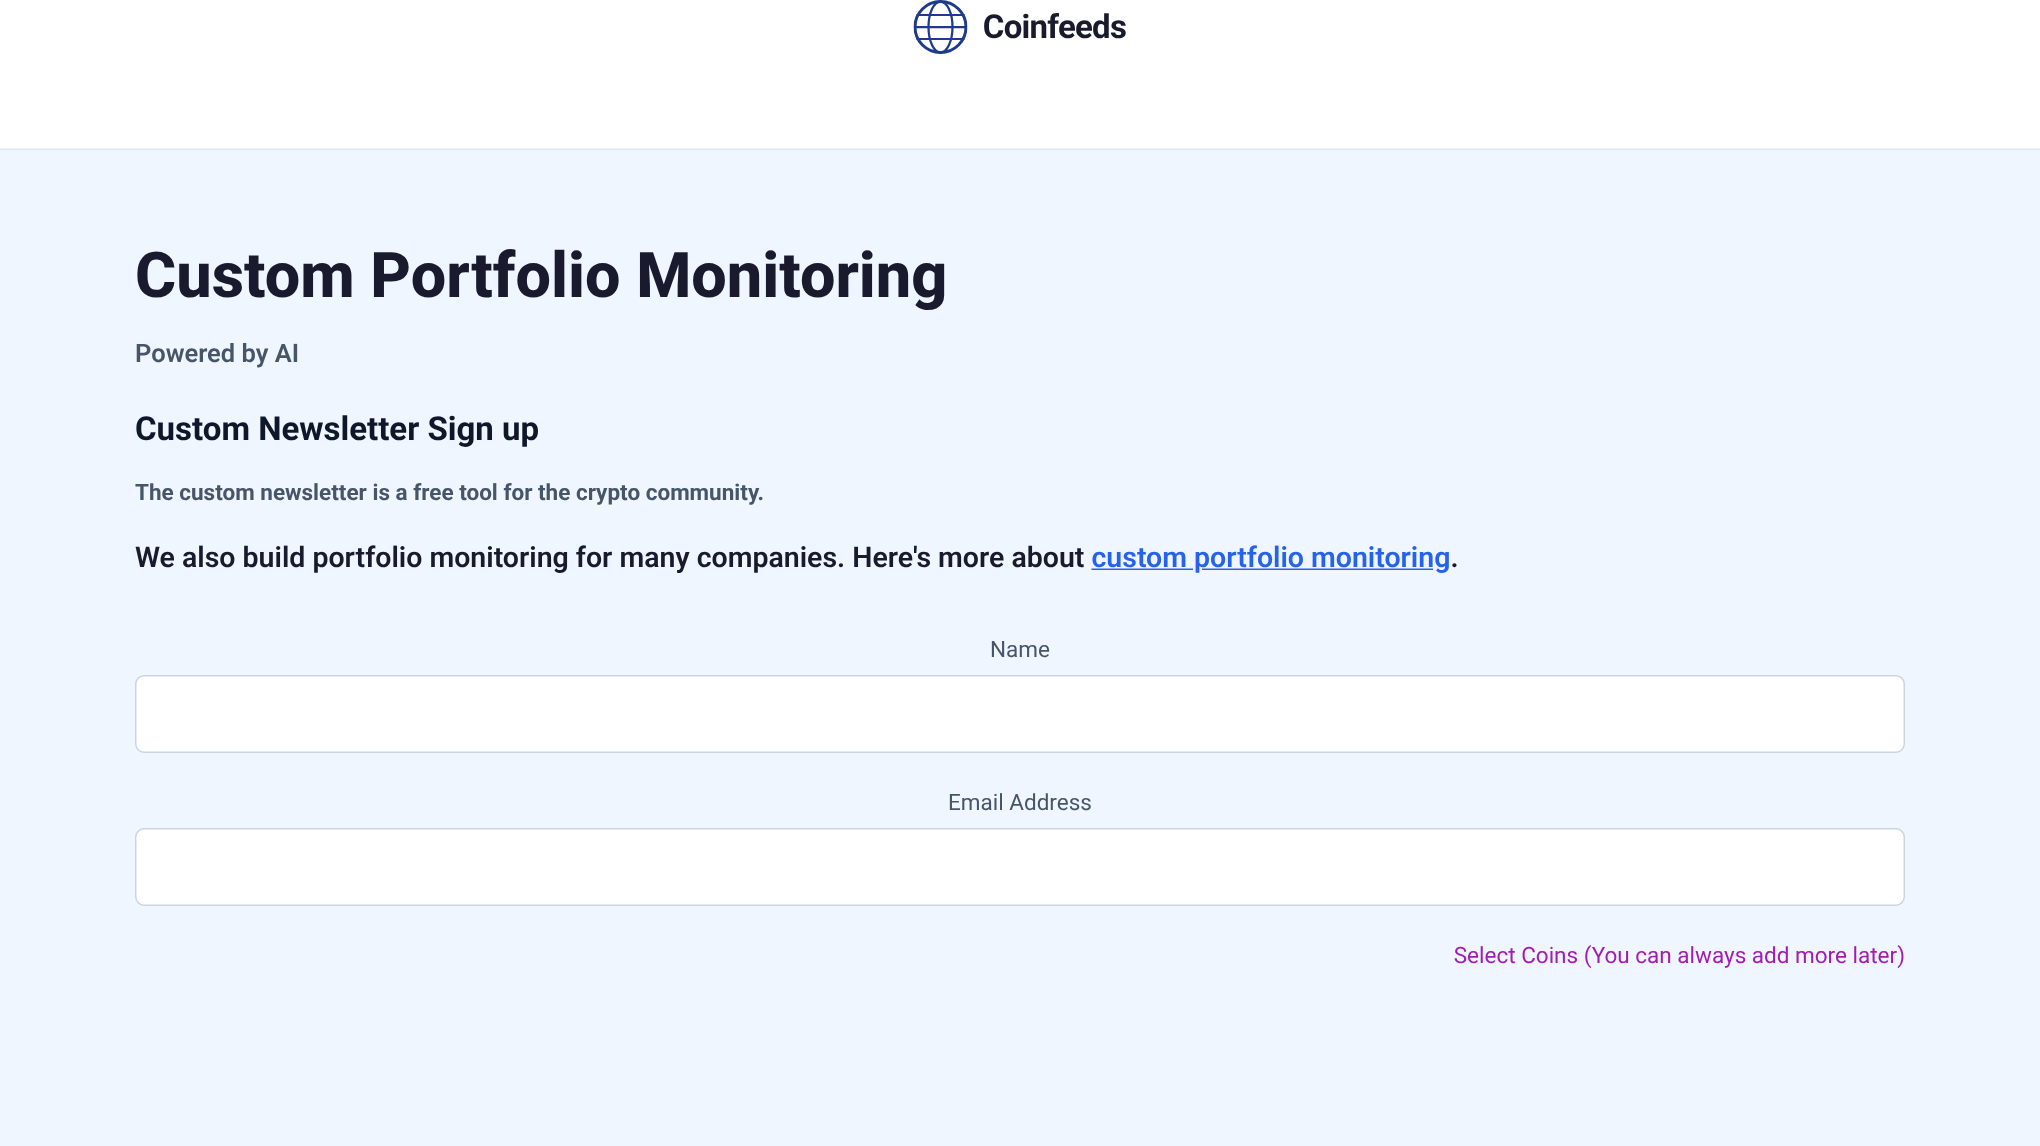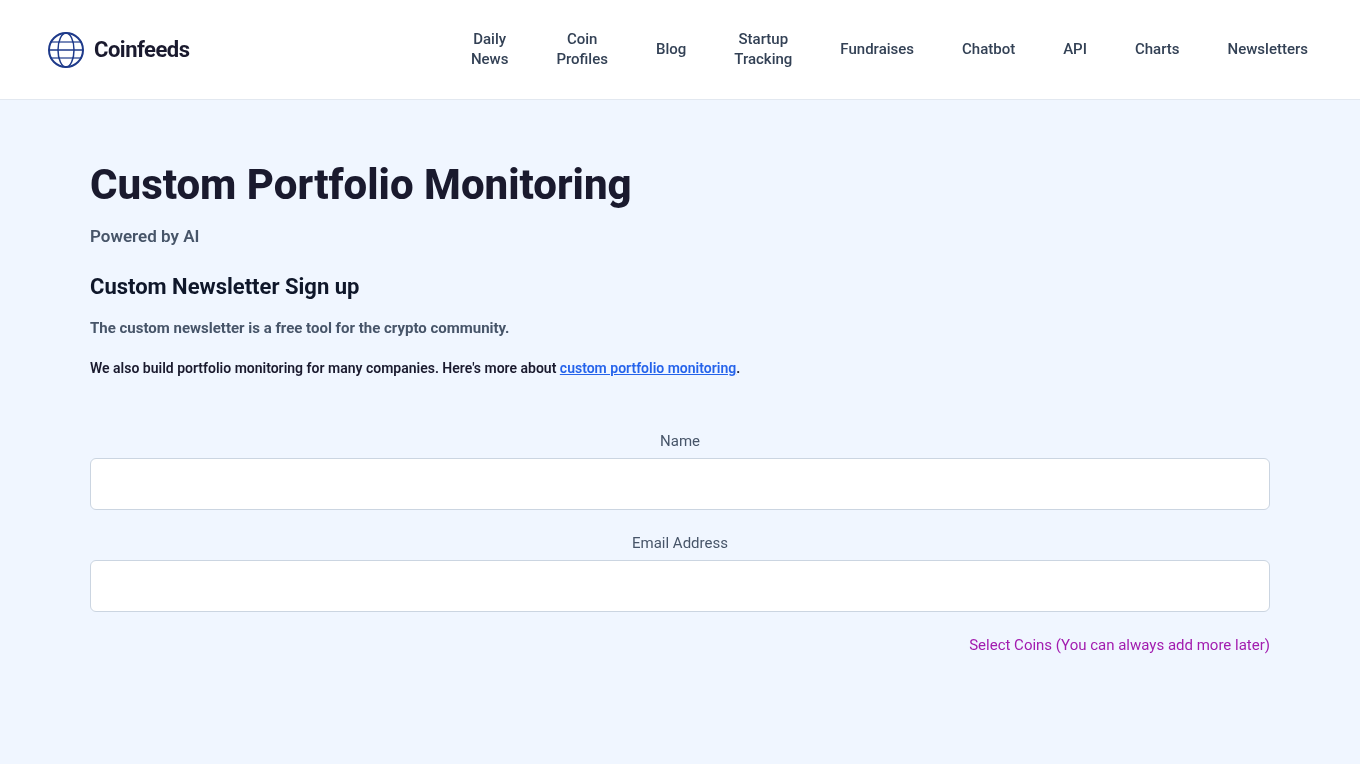--- a/index.html
+++ b/index.html
@@ -17,21 +17,22 @@
     }
 
     
     .header {
       background-color: #ffffff;
       border-bottom: 1px solid #e2e8f0;
       padding: 0 48px;
       height: 100px;
       display: flex;
       align-items: center;
-      justify-content: space-between;
+      justify-content: flex-start;
+      flex-direction: column;
     }
 
     .logo-area {
       display: flex;
       align-items: center;
       gap: 10px;
       cursor: pointer;
     }
 
     .logo-icon {
@@ -101,24 +102,24 @@
     }
 
     .free-tool-text {
       font-size: 15px;
       color: #475569;
       margin-bottom: 20px;
       font-weight: bold;
     }
 
     .build-text {
-      font-size: 14px;
+      font-size: 19px;
       font-weight: 600;
       color: #1a1a2e;
-      margin-bottom: 52px;
+      margin-bottom: 36px;
       line-height: 1.6;
     }
 
     .build-text a,
     .build-link {
       color: #2563eb;
       text-decoration: underline;
       cursor: pointer;
     }
 
@@ -170,49 +171,20 @@
     <svg class="logo-icon" viewBox="0 0 36 36" fill="none" xmlns="http://www.w3.org/2000/svg">
       <circle cx="18" cy="18" r="17" stroke="#1e3a8a" stroke-width="2" fill="none"></circle>
       <ellipse cx="18" cy="18" rx="8" ry="17" stroke="#1e3a8a" stroke-width="1.5" fill="none"></ellipse>
       <line x1="1" y1="18" x2="35" y2="18" stroke="#1e3a8a" stroke-width="1.5"></line>
       <line x1="2" y1="10" x2="34" y2="10" stroke="#1e3a8a" stroke-width="1.2"></line>
       <line x1="2" y1="26" x2="34" y2="26" stroke="#1e3a8a" stroke-width="1.2"></line>
     </svg>
     <span class="logo-text">Coinfeeds</span>
   </div>
 
-  <nav>
-    <a class="nav-item">
-      Daily<br>News
-    </a>
-    <a class="nav-item">
-      Coin<br>Profiles
-    </a>
-    <a class="nav-item">
-      Blog
-    </a>
-    <a class="nav-item">
-      Startup<br>Tracking
-    </a>
-    <a class="nav-item">
-      Fundraises
-    </a>
-    <a class="nav-item">
-      Chatbot
-    </a>
-    <a class="nav-item">
-      API
-    </a>
-    <a class="nav-item">
-      Charts
-    </a>
-    <a class="nav-item">
-      Newsletters
-    </a>
-  </nav>
 </header>
 
 <main class="main-content">
   <h1 class="page-title">Custom Portfolio Monitoring</h1>
   <p class="powered-by">Powered by AI</p>
 
   <h2 class="section-title">Custom Newsletter Sign up</h2>
 
   <p class="free-tool-text">The custom newsletter is a free tool for the crypto community.</p>
 

